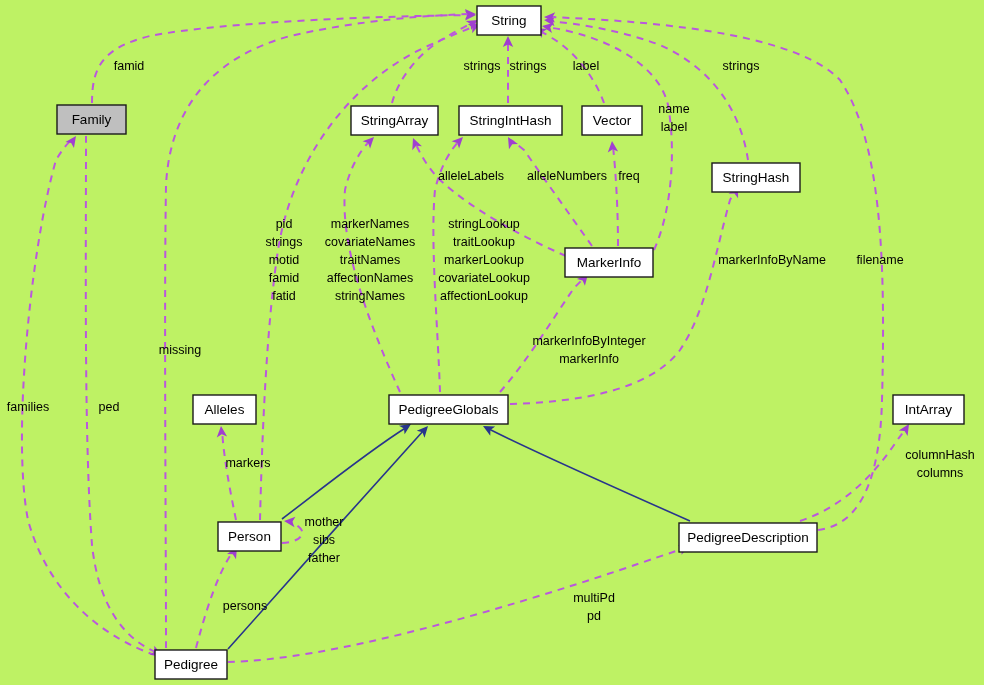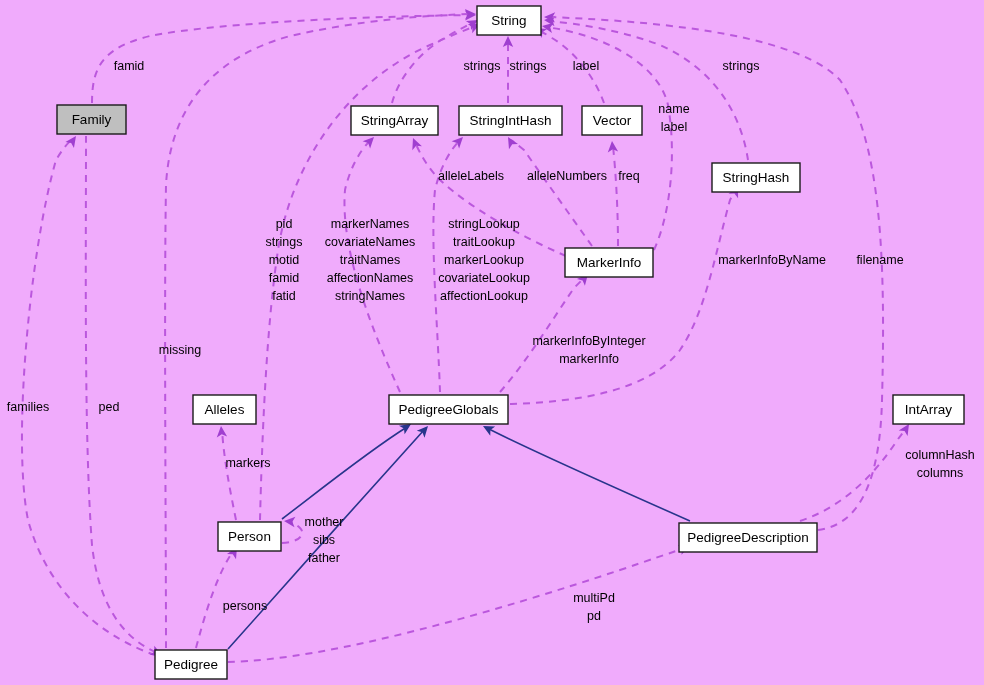--- a/index.html
+++ b/index.html
@@ -10,21 +10,21 @@
   body {
     width: 984px;
     height: 685px;
     font-family: "Liberation Sans", sans-serif;
     overflow: hidden;
   }
   #diagram-root {
     position: relative;
     width: 984px;
     height: 685px;
-    background: #f0abfc;
+    background: #bef264;
   }
   svg#graph {
     position: absolute;
     top: 0;
     left: 0;
     width: 984px;
     height: 685px;
     display: block;
   }
   .node-box {

